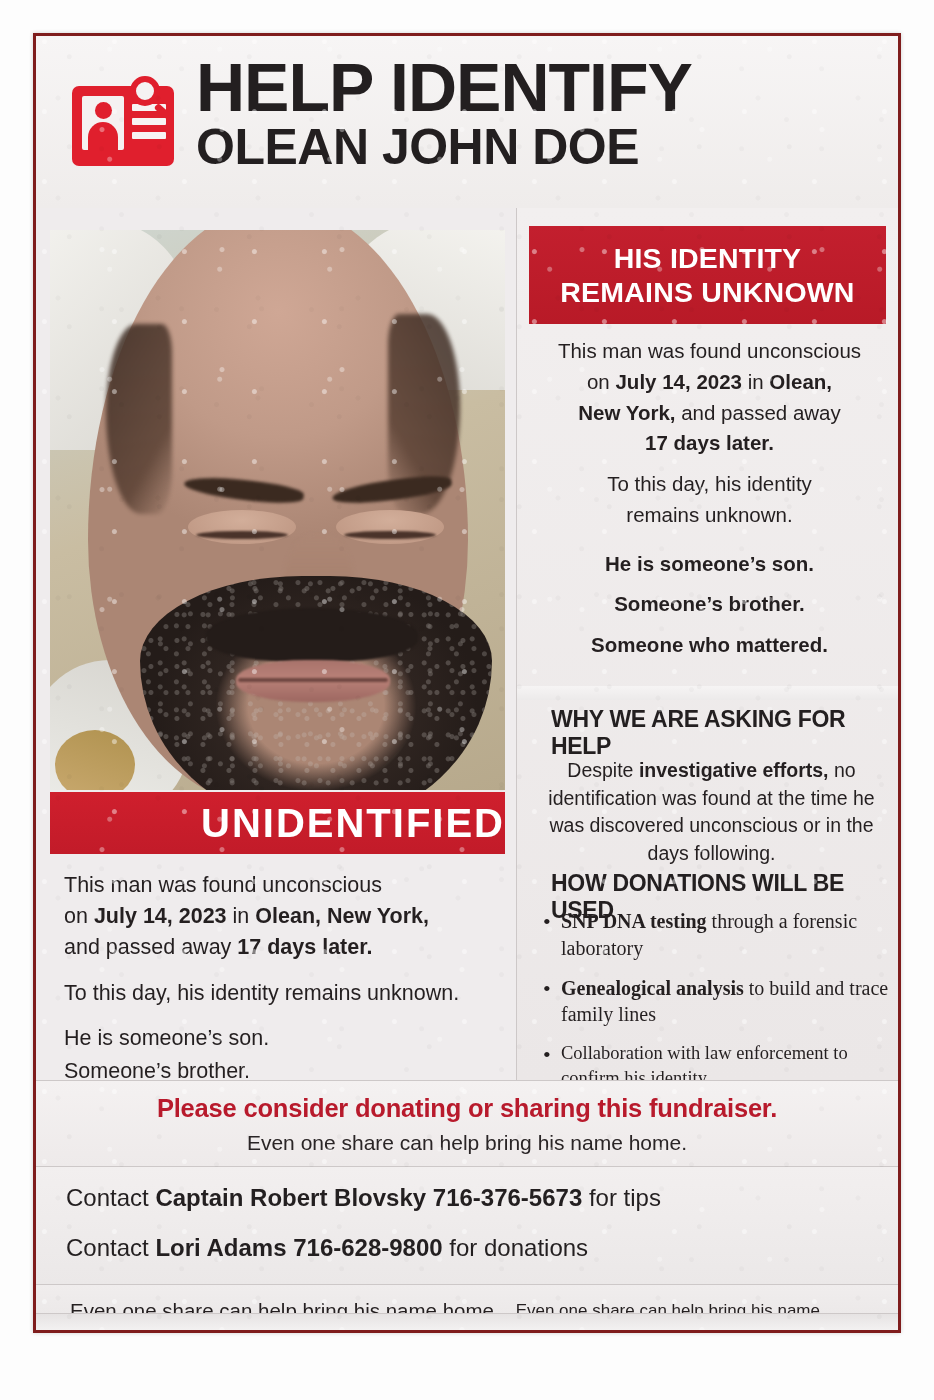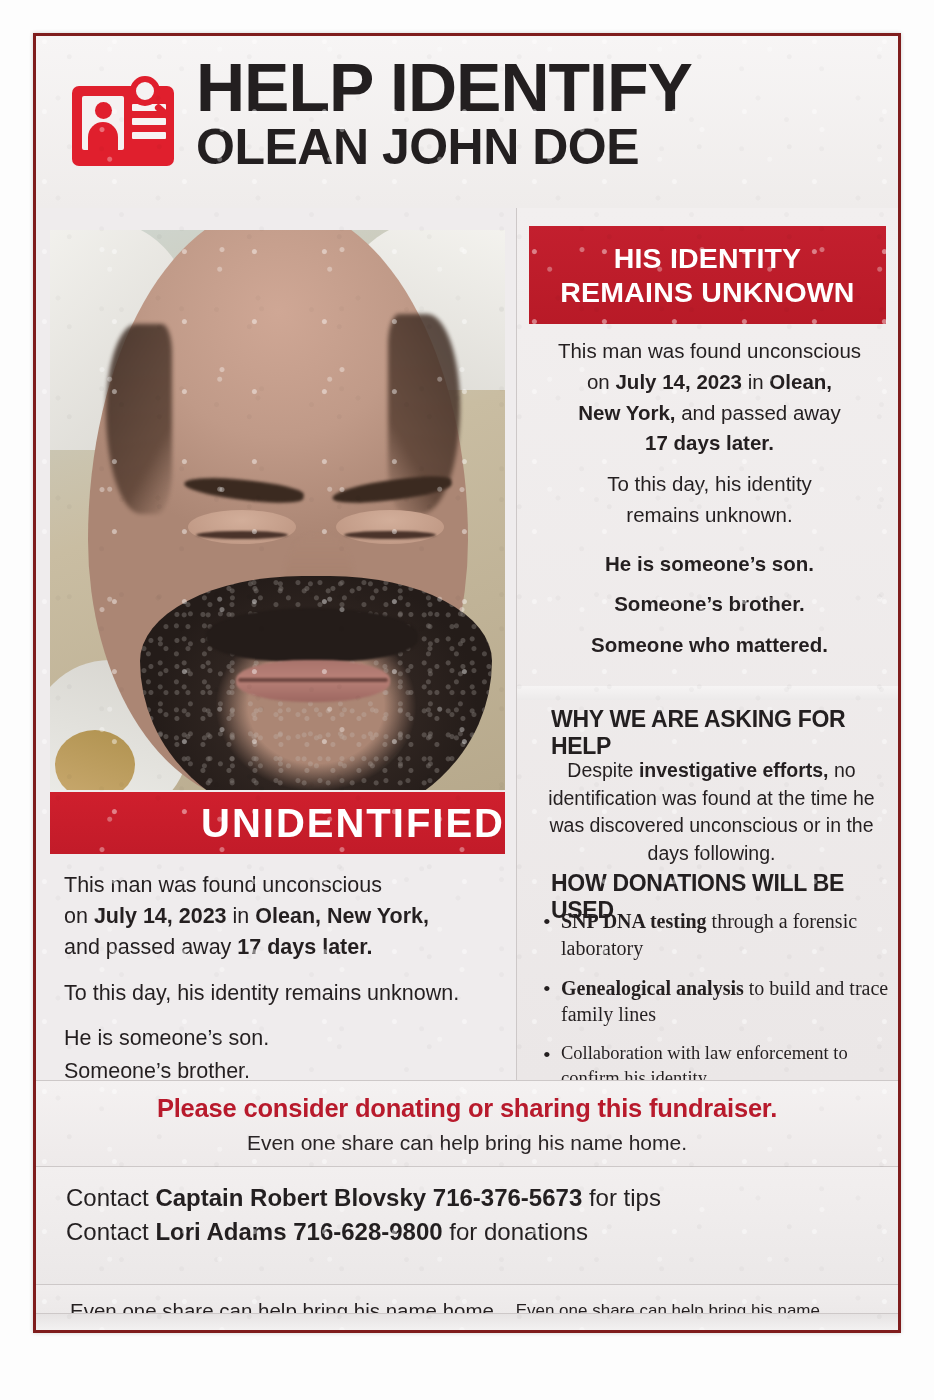--- a/index.html
+++ b/index.html
@@ -434,21 +434,21 @@
 
     <div class="footer-a">
       <div class="f-red">Please consider donating or sharing this fundraiser.</div>
       <div class="f-sub">Even one share can help bring his name home.</div>
     </div>
 
     <div class="footer-b">
       <div class="contact">
         <span>Contact </span><b>Captain Robert Blovsky 716-376-5673</b><span> for tips</span>
       </div>
-      <div class="contact" style="margin-top:0">
+      <div class="contact" style="margin-top:16px">
         <span>Contact </span><b>Lori Adams 716-628-9800</b><span> for donations</span>
       </div>
     </div>
 
     <div class="footer-c">
       <span class="tag-a">Even one share can help bring his name home.</span>
       <span class="tag-b">Even one share can help bring his name.</span>
     </div>
 
     <div class="bottom-edge"></div>

